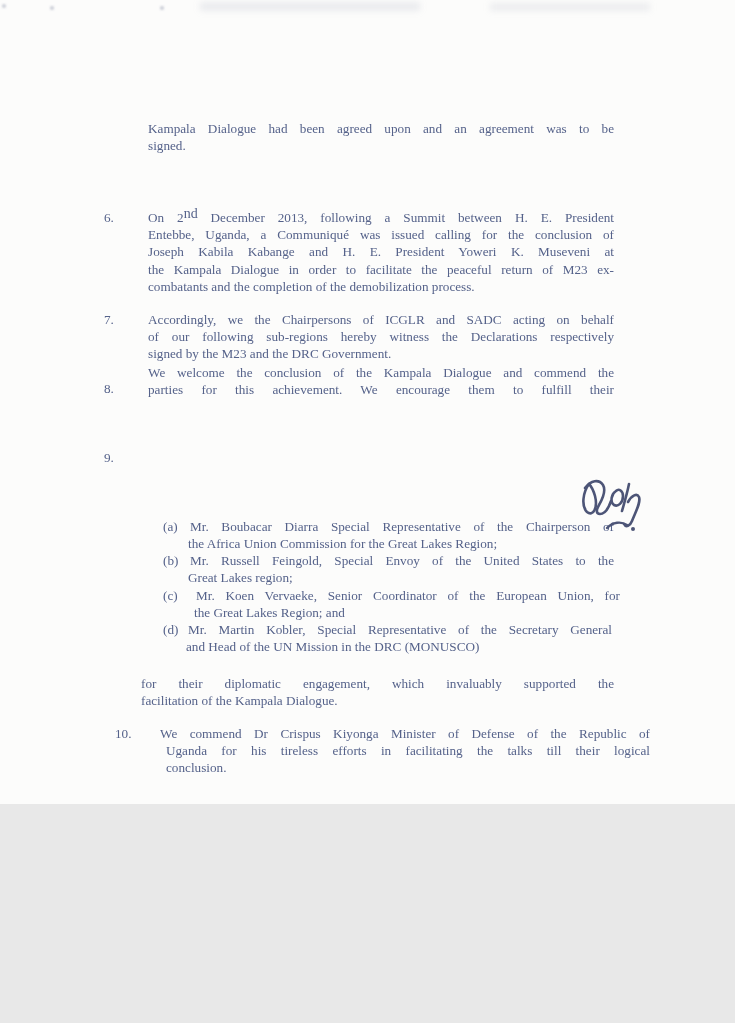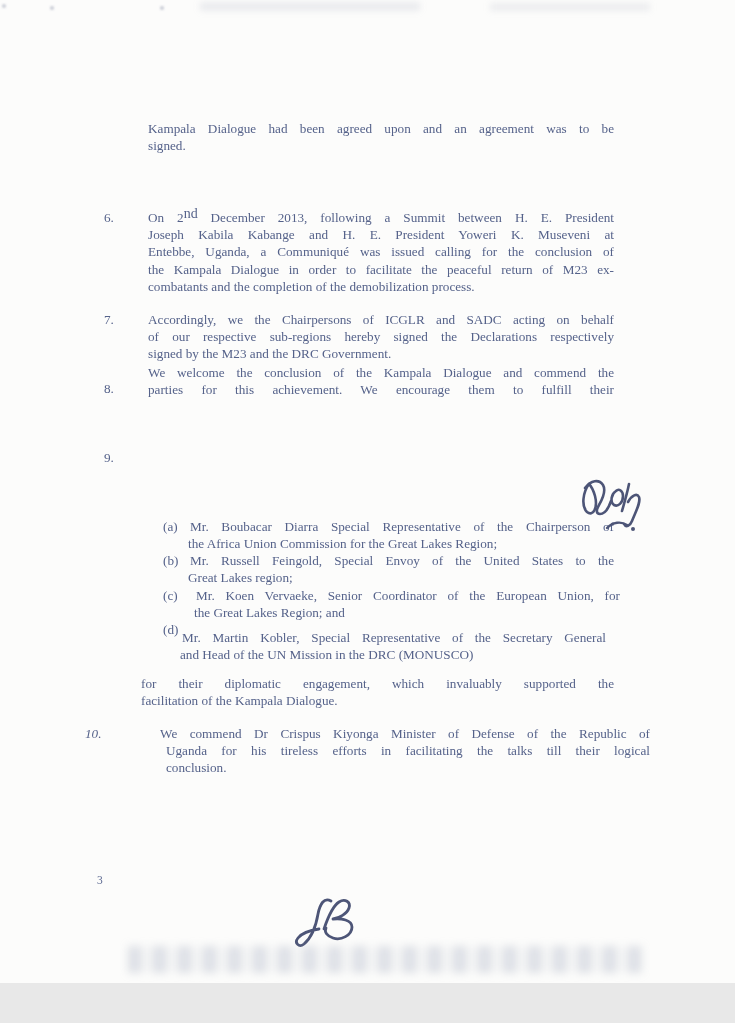--- a/index.html
+++ b/index.html
@@ -1,19 +1,19 @@
 <!DOCTYPE html>
 <html><head>
 <meta charset="utf-8">
 <title>Scanned Document Page</title>
 <style>
   html,body{margin:0;padding:0;background:#e8e8e8;}
   .page{
     position:relative;
-    width:735px;height:983px;
+    width:735px;height:804px;
     background:#fcfcfb;
     overflow:hidden;
     font-family:"Liberation Serif","DejaVu Serif",serif;
     color:#55628a;
   }
   .tblock{position:absolute;font-size:13.2px;line-height:17.2px;}
   .num{position:absolute;font-size:13.2px;line-height:17.2px;color:#55628a;}
   .line{text-align:justify;text-align-last:justify;white-space:nowrap;}
   .line.last{text-align:left;text-align-last:left;}
   sup{font-size:14px;vertical-align:4px;line-height:0;}
@@ -51,30 +51,30 @@
   <div class="dot" style="left:160px;top:6px;"></div>
 
   <div class="tblock" style="left:148px;top:120px;width:466px;">
       <div class="line">Kampala Dialogue had been agreed upon and an agreement was to be</div>
       <div class="line last">signed.</div>
     </div>
 
   <div class="num" style="left:104px;top:209px;">6.</div>
   <div class="tblock" style="left:148px;top:209px;width:466px;">
       <div class="line">On 2<sup>nd</sup> December 2013, following  a Summit between H. E. President</div>
+      <div class="line">Entebbe, Uganda, a Communiqué was issued  calling for the conclusion of</div>
       <div class="line">Joseph Kabila Kabange and H. E. President Yoweri K. Museveni at</div>
-      <div class="line">Entebbe, Uganda, a Communiqué was issued  calling for the conclusion of</div>
       <div class="line">the Kampala Dialogue in order to facilitate the peaceful return of M23 ex-</div>
       <div class="line last">combatants and the completion of the demobilization process.</div>
     </div>
 
   <div class="num" style="left:104px;top:311px;">7.</div>
   <div class="tblock" style="left:148px;top:311px;width:466px;">
       <div class="line">Accordingly, we the Chairpersons of ICGLR and SADC acting on behalf</div>
-      <div class="line">of our respective sub-regions hereby signed the Declarations respectively</div>
+      <div class="line">of our following sub-regions hereby witness the Declarations respectively</div>
       <div class="line last">signed by the M23 and the DRC Government.</div>
     </div>
 
   <div class="num" style="left:104px;top:380px;">8.</div>
   <div class="tblock" style="left:148px;top:364px;width:466px;">
       <div class="line">We welcome the conclusion of the Kampala Dialogue and commend the</div>
       <div class="line">parties for this achievement. We encourage them to fulfill their</div>
     </div>
 
   <div class="num" style="left:104px;top:449px;">9.</div>
@@ -91,31 +91,31 @@
       <div class="line last" style="margin-left: -2px;">Great Lakes region;</div>
     </div>
 
   <div class="num" style="left:163px;top:587px;">(c)</div>
   <div class="tblock" style="left:196px;top:587px;width:424px;">
       <div class="line">Mr. Koen Vervaeke, Senior Coordinator of the European Union, for</div>
       <div class="line last" style="margin-left: -2px;">the Great Lakes Region; and</div>
     </div>
 
   <div class="num" style="left:163px;top:621px;">(d)</div>
-  <div class="tblock" style="left:182px;top:621px;width:424px;margin-top:8px;">
+  <div class="tblock" style="left:188px;top:621px;width:424px;">
       <div class="line">Mr. Martin Kobler, Special Representative of the Secretary General</div>
       <div class="line last" style="margin-left: -2px;">and Head of the UN Mission in the DRC (MONUSCO)</div>
     </div>
 
   <div class="tblock" style="left:141px;top:675px;width:473px;">
       <div class="line">for their diplomatic engagement, which invaluably supported  the</div>
       <div class="line last">facilitation of the Kampala Dialogue.</div>
     </div>
 
-  <div class="num" style="left:85px;top:725px;font-style:italic;">10.</div>
+  <div class="num" style="left:115px;top:725px;">10.</div>
   <div class="tblock" style="left:123px;top:725px;width:490px;margin-left:37px;">
       <div class="line">We commend Dr Crispus Kiyonga Minister of Defense of the Republic of</div>
       <div class="line" style="margin-left: 6px;">Uganda for his tireless efforts in facilitating the talks till their logical</div>
       <div class="line last" style="margin-left: 6px;">conclusion.</div>
     </div>
 
   <div class="pagenum">3</div>
 
   <svg class="sig" style="left:575px;top:476px;" width="85" height="60" viewBox="0 0 85 60">
     <path d="M14,8 C8,16 6,30 12,36 C18,41 23,32 20,20 C18,13 15,9 14,8" stroke-width="2.6"></path>

